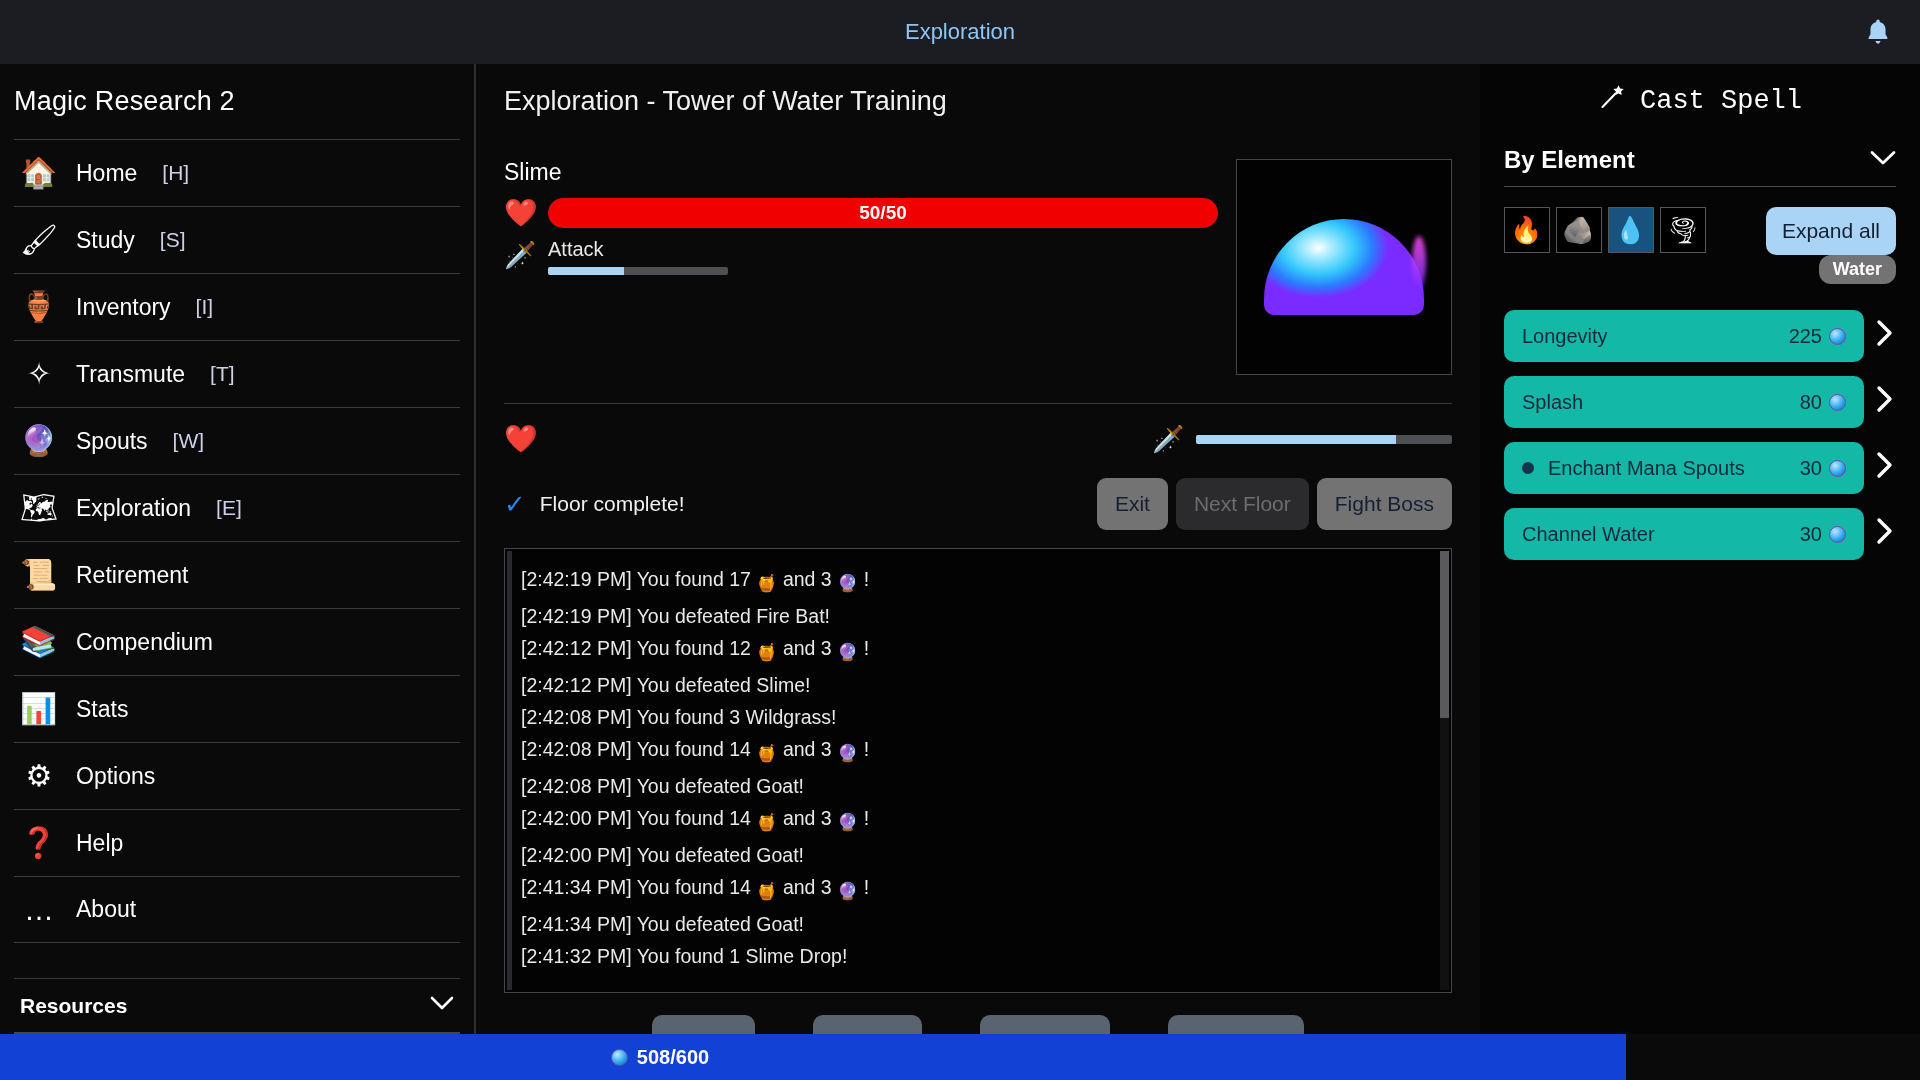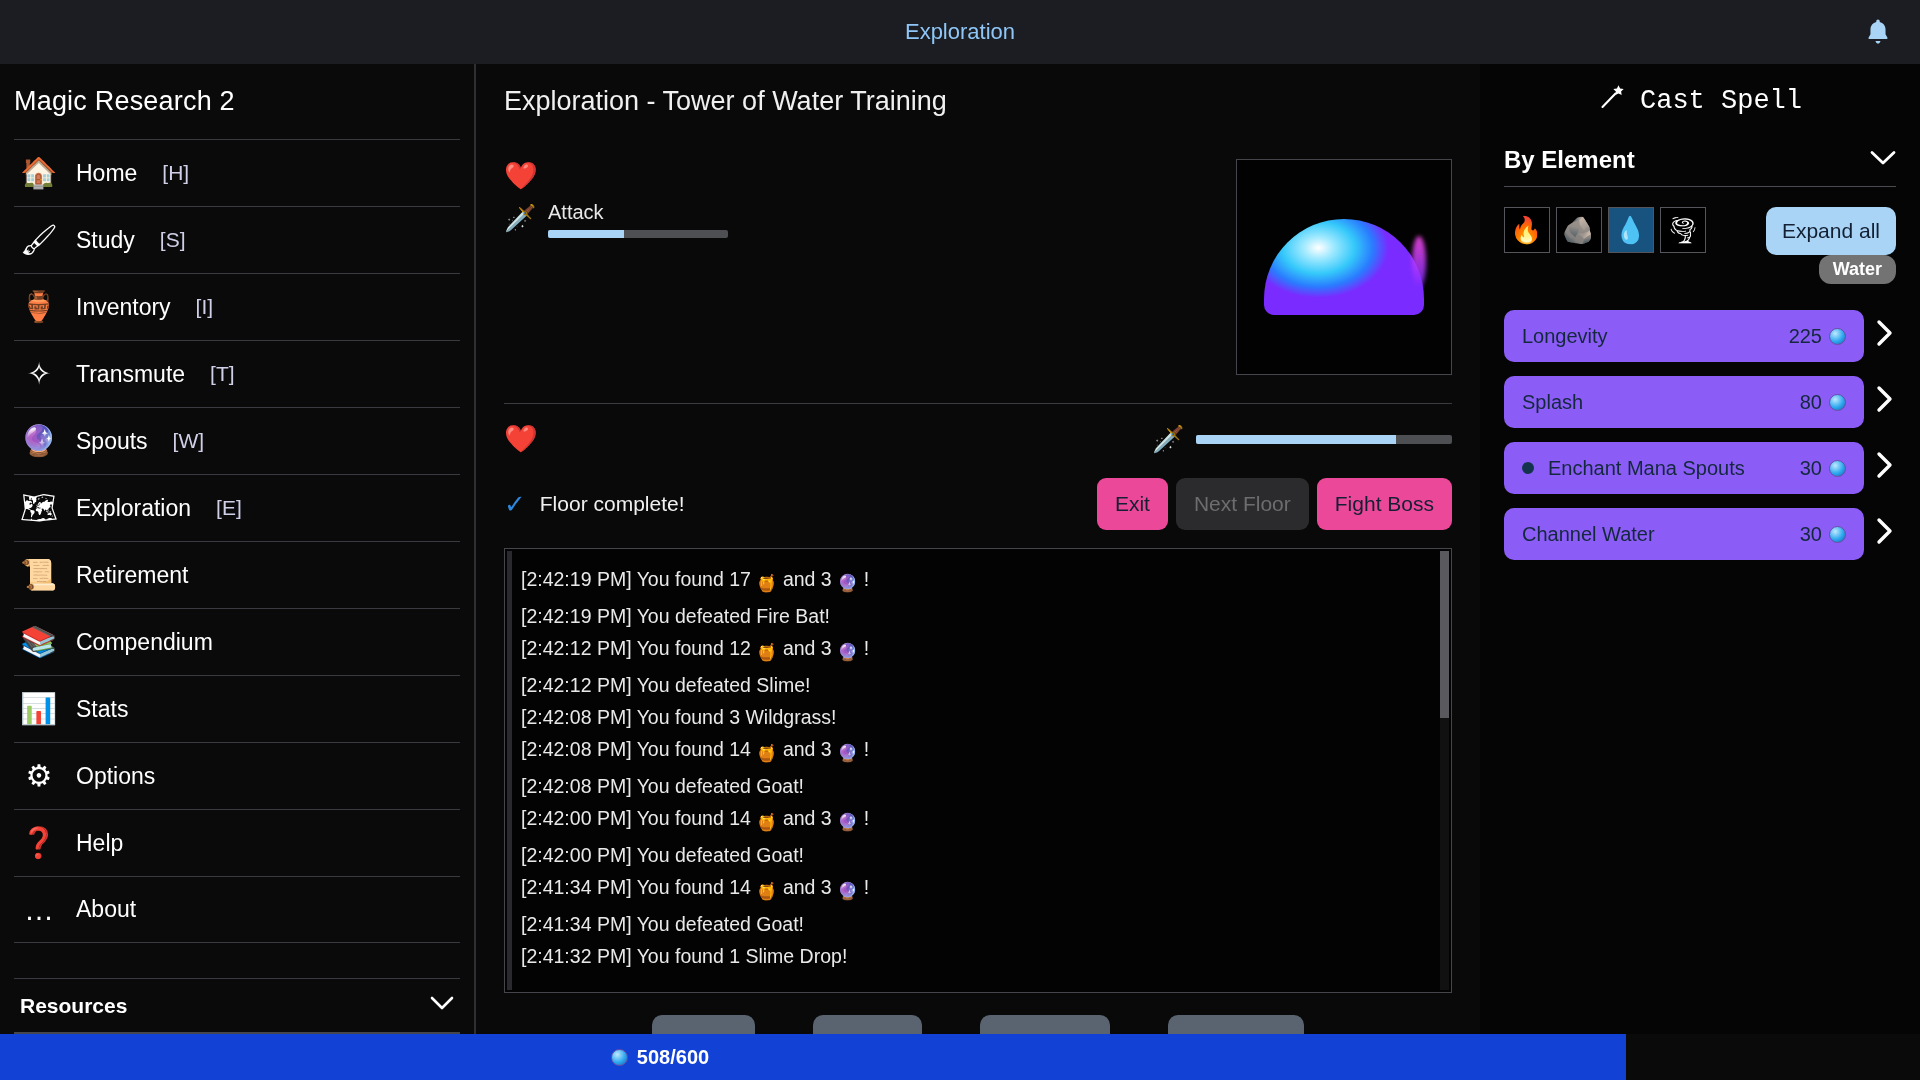--- a/index.html
+++ b/index.html
@@ -126,21 +126,21 @@
   .status-row {
     display: flex; align-items: center; margin-top: 22px; gap: 14px;
   }
   .check-icon { font-size: 26px; color: #2e86de; line-height: 1; }
   .status-text { font-size: 21px; color: #f0f0f0; }
   .status-btns { margin-left: auto; display: flex; gap: 8px; }
   .btn {
     border: none; border-radius: 9px; cursor: pointer;
     font-family: "Liberation Sans", sans-serif;
     font-size: 21px; padding: 14px 18px;
-    background: #ec4899; color: #132033;
+    background: #737373; color: #132033;
   }
   .btn.disabled { background: #2b2b2d; color: #6d6d70; cursor: default; }
 
   .log-box {
     margin-top: 18px;
     flex: 0 0 445px;
     border: 1px solid #45454c;
     background: #030303;
     position: relative;
     overflow: hidden;
@@ -195,21 +195,21 @@
     padding: 12px 16px; font-size: 21px; cursor: pointer;
     font-family: "Liberation Sans", sans-serif;
   }
   .water-badge {
     background: #737373; color: #fff; font-weight: bold; font-size: 18px;
     border-radius: 12px; padding: 4px 14px;
   }
   .spell-list { margin-top: 26px; display: flex; flex-direction: column; gap: 14px; }
   .spell-row { display: flex; align-items: center; gap: 10px; }
   .spell-pill {
-    flex: 1 1 auto; background: #8b5cf6; color: #14283d;
+    flex: 1 1 auto; background: #14b8a6; color: #14283d;
     border-radius: 10px; height: 52px;
     display: flex; align-items: center; padding: 0 18px;
     font-size: 20px; cursor: pointer;
   }
   .spell-dot { width: 12px; height: 12px; border-radius: 50%; background: #14344e; margin-right: 14px; flex: 0 0 12px; }
   .spell-name { flex: 1 1 auto; }
   .spell-cost { font-size: 20px; margin-right: 7px; }
   .mana-orb {
     width: 17px; height: 17px; border-radius: 50%;
     background: radial-gradient(circle at 35% 30%, #bfe9ff, #2ea8ef 55%, #1560b0 100%);
@@ -312,22 +312,27 @@
             </svg>
         </span>
       </div>
     </div>
 
     <div class="center">
       <div class="center-title">Exploration - Tower of Water Training</div>
 
       <div class="combat-area">
         <div class="combat-left">
+          <div class="enemy-name">Slime</div>
           <div class="hp-row">
             <span class="heart-icon">❤️</span>
+            <div class="hp-bar">
+              <div class="hp-fill" id="enemy-hp-fill" style="width: 100%;"></div>
+              <div class="hp-text">50/50</div>
+            </div>
           </div>
           <div class="atk-row">
             <span class="sword-icon">🗡️</span>
             <div class="atk-col">
               <div class="atk-label">Attack</div>
               <div class="atk-track">
                 <div class="atk-fill" id="enemy-atk-fill" style="width: 42%;"></div>
               </div>
             </div>
           </div>

